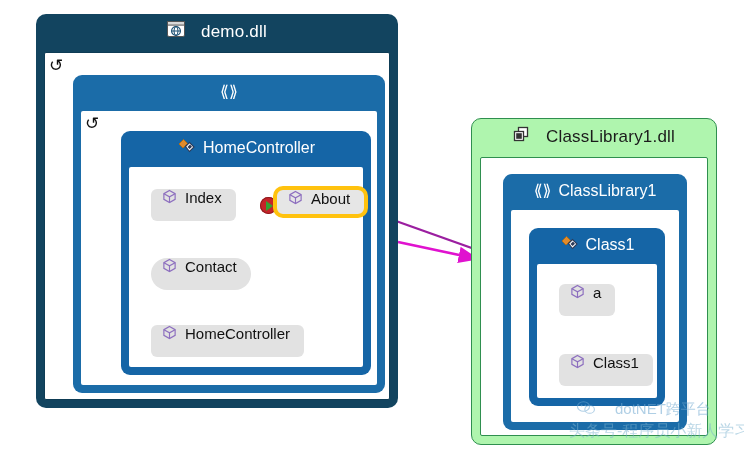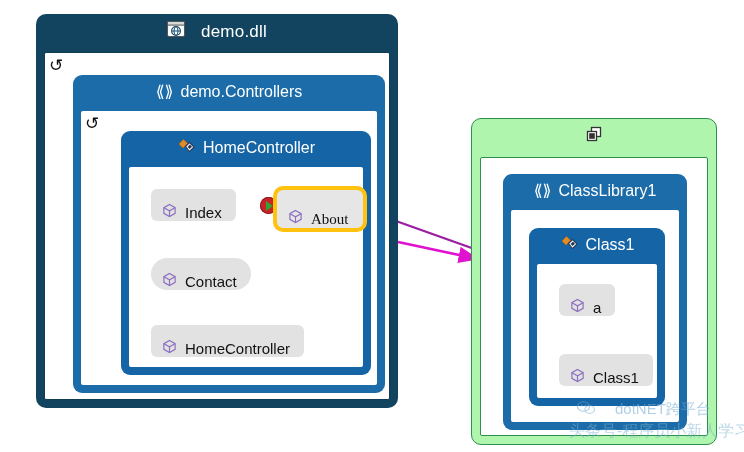--- a/index.html
+++ b/index.html
@@ -52,31 +52,30 @@
     position:absolute;left:8px;right:8px;top:36px;bottom:8px;
     background:#ffffff;border-radius:2px;
   }
 
   
   .method{
     position:absolute;box-sizing:border-box;
     height:32px;
     background:#e2e2e2;
     border-radius:6px;
-    display:flex;align-items:flex-end;gap:8px;
+    display:flex;align-items:flex-start;gap:8px;
     padding:0 14px 0 11px;
     color:#111111;font-size:15px;
     white-space:nowrap;
   }
   .method.selected{
     border:4px solid #ffc20e;
     background:#e6e6e6;
     border-radius:10px;
-    height:46px;
-    font-family:Liberation Serif, serif;
+    height:32px;
   }
 
   
   .refresh{
     position:absolute;width:18px;height:18px;
     color:#111;font-size:17px;line-height:18px;
     font-family:"DejaVu Sans",sans-serif;
   }
 
   
@@ -134,21 +133,20 @@
       </span>
       <span>demo.dll</span>
     </div>
 
     <div class="assembly-body">
       <div class="refresh" style="left:4px;top:3px;">↺</div>
 
       <div class="node frame" style="left:28px;top:22px;width:312px;height:318px;">
         <div class="frame-title">
           <span style="font-size:16px;">⟪⟫</span>
-          <span>demo.Controllers</span>
         </div>
         <div class="frame-body">
           <div class="refresh" style="left:4px;top:3px;">↺</div>
 
           <div class="node frame cls" style="left:24px;top:20px;width:250px;height:244px;margin-left:16px;">
             <div class="frame-title">
               <span style="display:inline-block;">
                 <svg width="19" height="15" viewBox="0 0 19 15">
                   <path d="M2 6 L6.5 1.5 L10.5 5.5 L6 10 z" fill="#e08b2c" stroke="#b36d15"></path>
                   <path d="M8.5 8.5 L12.5 4.5 L17 9 L12.5 13.5 z" fill="#ffffff" stroke="#2b3a58" stroke-width="1.1"></path>
@@ -215,20 +213,21 @@
 
   <div class="node assembly green" style="left:471px;top:118px;width:246px;height:327px;">
     <div class="assembly-title">
       <span style="display:inline-block;">
         <svg width="17" height="16" viewBox="0 0 17 16">
           <rect x="5.5" y="1.5" width="9" height="9" fill="#ffffff" stroke="#333" stroke-width="1.3"></rect>
           <rect x="1.5" y="5.5" width="9" height="9" fill="#ffffff" stroke="#333" stroke-width="1.3"></rect>
           <rect x="3.2" y="7.2" width="5.6" height="5.6" fill="#333"></rect>
         </svg>
       </span>
+      <span>ClassLibrary1.dll</span>
     </div>
 
     <div class="assembly-body">
 
       <div class="node frame" style="left:22px;top:16px;width:184px;height:256px;">
         <div class="frame-title">
           <span style="font-size:16px;">⟪⟫</span>
           <span>ClassLibrary1</span>
         </div>
         <div class="frame-body">

